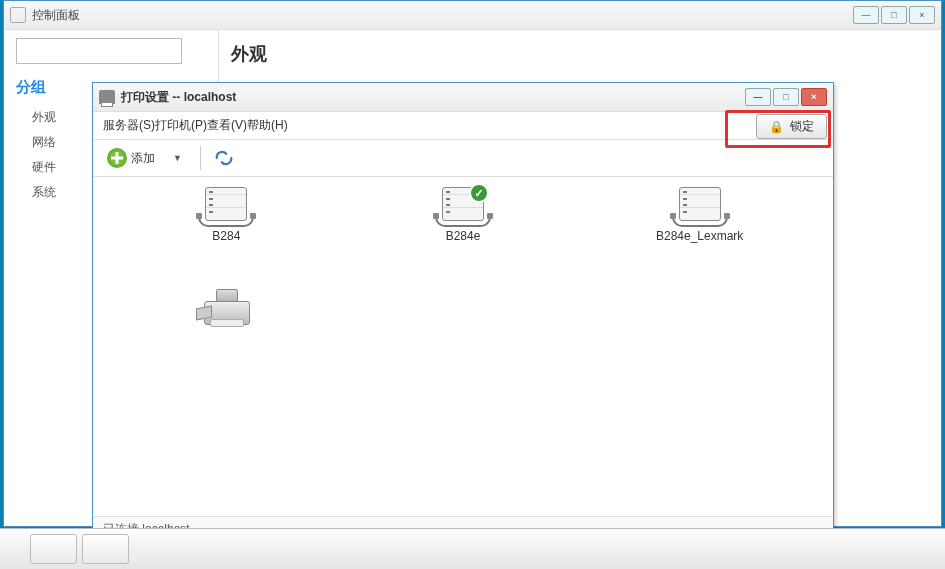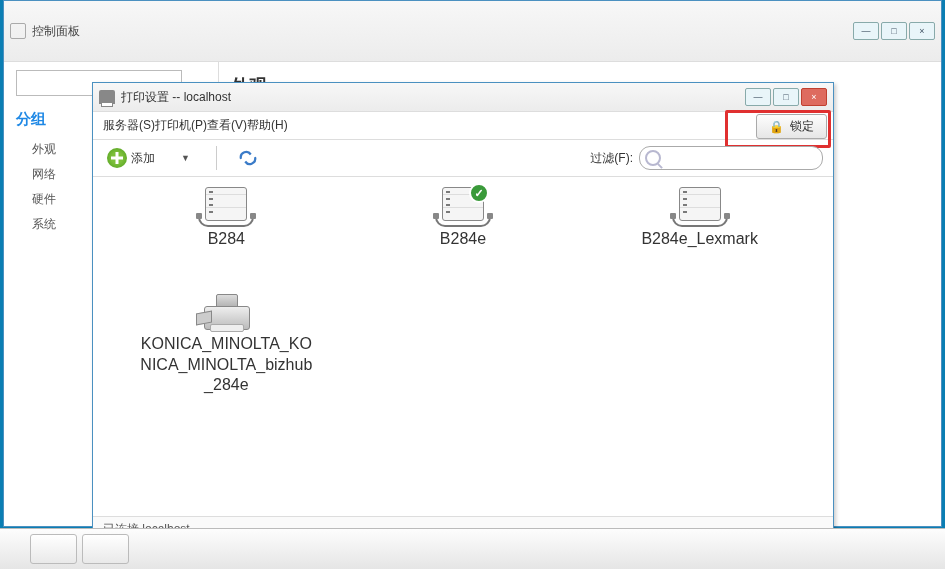--- a/index.html
+++ b/index.html
@@ -1,43 +1,43 @@
 <!DOCTYPE html>
 <html><head>
 <meta charset="utf-8">
 <style>
 html,body{margin:0;padding:0;font-family:Arial,"Microsoft YaHei",sans-serif;font-size:12px;background:#0b7eb3;overflow:hidden}
 .desktop{width:945px;height:569px;position:relative;background:#0b7eb3}
 .taskbar{position:absolute;bottom:0;left:0;right:0;height:40px;background:linear-gradient(to bottom,#fdfdfd,#e5e5e5);border-top:1px solid #bbb;display:flex;align-items:center;padding:0 30px;gap:5px}
 .taskbar .tbtn{width:45px;height:28px;border:1px solid #bbb;border-radius:3px;background:linear-gradient(to bottom,#fff,#e9e9e9)}
 .cp-window{position:absolute;left:3px;top:0;right:3px;height:525px;background:#fff;border:1px solid #4a90c0}
-.cp-title{height:28px;background:linear-gradient(to bottom,#f7f7f7,#ececec);border-bottom:1px solid #ddd;display:flex;align-items:center;padding:16px 6px;color:#444}
+.cp-title{height:28px;background:linear-gradient(to bottom,#f7f7f7,#ececec);border-bottom:1px solid #ddd;display:flex;align-items:center;padding:0 6px;color:#444}
 .cp-title .t-icon{width:14px;height:14px;border:1px solid #aaa;margin-right:6px;border-radius:2px}
 .winbtns{margin-left:auto;display:flex;gap:2px}
 .winbtns span{width:24px;height:16px;border:1px solid #8aa;background:#e9f5f9;border-radius:2px;display:inline-flex;align-items:center;justify-content:center;font-size:9px;color:#456}
 .cp-body{display:flex;height:calc(100% - 28px)}
 .cp-side{width:190px;border-right:1px solid #ddd;padding:8px 12px}
 .cp-side h3{color:#1e88e5;font-size:15px;margin:6px 0 8px;font-weight:bold}
 .cp-side input{width:160px;height:22px;border:1px solid #bbb}
 .cp-side .grp{margin-top:14px}
 .cp-side .itm{padding:4px 0 4px 16px;color:#555}
 .cp-main{flex:1;padding:8px 12px}
 .cp-main h2{margin:4px 0 12px;font-size:18px;font-weight:bold;color:#333}
 .cp-main .row{display:flex;gap:180px;padding:4px 0}
 .cp-main .row .ic{width:18px;height:14px;background:#5b9bd5;transform:skewX(-12deg);margin-right:6px}
 .ps-window{position:absolute;left:92px;top:82px;width:740px;height:458px;background:#fff;border:1px solid #4a90c0;box-shadow:2px 2px 4px rgba(0,0,0,.2)}
-.ps-title{height:28px;background:linear-gradient(to bottom,#f7f7f7,#ececec);border-bottom:1px solid #ddd;display:flex;align-items:center;padding:0 6px;color:#333;font-weight:normal}
+.ps-title{height:28px;background:linear-gradient(to bottom,#f7f7f7,#ececec);border-bottom:1px solid #ddd;display:flex;align-items:center;padding:0 6px;color:#333;font-weight:bold}
 .ps-title .pico{width:16px;height:14px;background:#888;margin-right:6px;border-radius:2px 2px 0 0;position:relative}
 .ps-title .pico::after{content:"";position:absolute;bottom:-3px;left:2px;right:2px;height:3px;background:#fff;border:1px solid #888;border-top:none}
 .winbtns .close{background:#de6b5f;border-color:#c04030;color:#fff}
 .ps-menu{height:27px;border-bottom:1px solid #ddd;display:flex;align-items:center;padding:0 10px;gap:0;color:#333;position:relative}
 .ps-menu span{cursor:default}
 .lock-btn{position:absolute;right:6px;top:2px;padding:3px 12px;border:1px solid #aaa;border-radius:3px;background:linear-gradient(to bottom,#fdfdfd,#e6e6e6);display:flex;align-items:center;gap:6px;color:#333}
 .lock-highlight{position:absolute;right:2px;top:-2px;width:100px;height:32px;border:3px solid #e03030;border-radius:2px;pointer-events:none}
-.ps-tool{height:36px;border-bottom:1px solid #ddd;display:flex;align-items:center;padding:0 10px;gap:16px}
+.ps-tool{height:36px;border-bottom:1px solid #ddd;display:flex;align-items:center;padding:0 10px;gap:8px}
 .add-btn{display:flex;align-items:center;gap:4px;padding:2px 4px;color:#333}
 .plus-icon{width:20px;height:20px;background:radial-gradient(circle,#7cbf3a 40%,#4a9a1a 100%);border-radius:50%;position:relative}
 .plus-icon::before,.plus-icon::after{content:"";position:absolute;background:#fff;left:50%;top:50%;transform:translate(-50%,-50%)}
 .plus-icon::before{width:12px;height:3px}
 .plus-icon::after{width:3px;height:12px}
 .dd{font-size:9px;color:#555;padding:0 6px}
 .sep{width:1px;height:24px;background:#ccc;margin:0 4px}
 .refresh{width:22px;height:18px;position:relative;color:#3a7bc8}
 .refresh svg{width:22px;height:18px}
 .filter-area{margin-left:auto;display:flex;align-items:center;gap:6px;color:#333}
@@ -49,21 +49,21 @@
 .grid{display:grid;grid-template-columns:repeat(3,1fr);gap:40px 10px;justify-items:center}
 .printer{display:flex;flex-direction:column;align-items:center;gap:4px;text-align:center;width:180px}
 .server-icon{width:44px;height:38px;position:relative}
 .server-icon .stack{width:40px;height:32px;border:1px solid #888;border-radius:3px;background:linear-gradient(to bottom,#f5f5f5 0%,#f5f5f5 20%,#ddd 20%,#ddd 22%,#f5f5f5 22%,#f5f5f5 40%,#ddd 40%,#ddd 42%,#f5f5f5 42%,#f5f5f5 60%,#ddd 60%,#ddd 62%,#f5f5f5 62%,#f5f5f5 80%,#ddd 80%,#ddd 82%,#f5f5f5 82%);position:relative;margin:0 auto}
 .server-icon .stack::before{content:"";position:absolute;left:3px;top:3px;width:4px;height:26px;background:repeating-linear-gradient(to bottom,#7a7a7a 0,#7a7a7a 2px,transparent 2px,transparent 6.5px)}
 .server-icon .cable{position:absolute;bottom:-2px;left:50%;transform:translateX(-50%);width:52px;height:8px;border:2px solid #777;border-top:none;border-radius:0 0 10px 10px}
 .server-icon .cable::before,.server-icon .cable::after{content:"";position:absolute;top:-4px;width:6px;height:6px;background:#888;border-radius:1px}
 .server-icon .cable::before{left:-4px}
 .server-icon .cable::after{right:-4px}
 .check{position:absolute;top:-4px;right:-4px;width:16px;height:16px;background:#3a9a3a;border:2px solid #fff;border-radius:50%;display:flex;align-items:center;justify-content:center;color:#fff;font-size:11px;font-weight:bold}
-.printer .label{color:#333;font-size:16px;line-height:1.3;word-break:break-word}
+.printer .label{color:#333;font-size:12px;line-height:1.3;word-break:break-word}
 .km-icon{width:60px;height:40px;position:relative}
 .km-icon .body{position:absolute;bottom:0;left:8px;width:44px;height:22px;background:linear-gradient(to bottom,#eee,#bbb);border:1px solid #888;border-radius:3px}
 .km-icon .top{position:absolute;top:4px;left:20px;width:20px;height:14px;background:linear-gradient(to bottom,#ddd,#aaa);border:1px solid #888;border-radius:2px 2px 0 0}
 .km-icon .tray{position:absolute;bottom:6px;left:0;width:14px;height:10px;background:#ccc;border:1px solid #888;transform:skewY(-10deg)}
 .km-icon .out{position:absolute;bottom:-2px;left:14px;width:32px;height:6px;background:#eee;border:1px solid #aaa;border-radius:2px}
 .ps-status{height:24px;border-top:1px solid #ddd;display:flex;align-items:center;padding:0 10px;color:#555;position:absolute;bottom:0;left:0;right:0;background:#fafafa}
 </style>
 </head>
 <body>
 
@@ -125,27 +125,20 @@
     <span class="plus-icon"></span>
     <span>添加</span>
    </div>
    <span class="dd">▼</span>
    <div class="sep"></div>
    <div class="refresh">
     <svg viewBox="0 0 24 20">
             <path d="M4 10 A6 6 0 0 1 15 6 L13 4 M20 10 A6 6 0 0 1 9 14 L11 16" stroke="#3a7bc8" stroke-width="2.5" fill="none" stroke-linecap="round"></path>
           </svg>
    </div>
-   <div class="filter-area">
-    <span>过滤(F):</span>
-    <div class="filter-wrap">
-     <span class="mag"></span>
-     <input type="text" style="">
-    </div>
-   </div>
   </div>
   <div class="ps-content">
    <div class="grid" id="printer-grid">
           <div class="printer">
             <div class="server-icon">
               <div class="stack"></div>
               <div class="cable"></div>
             </div>
             <div class="label">B284</div>
           </div>
@@ -164,21 +157,20 @@
             </div>
             <div class="label">B284e_Lexmark</div>
           </div>
           <div class="printer">
             <div class="km-icon">
               <div class="top"></div>
               <div class="body"></div>
               <div class="tray"></div>
               <div class="out"></div>
             </div>
-            <div class="label">KONICA_MINOLTA_KONICA_MINOLTA_bizhub_284e</div>
           </div>
         </div>
   </div>
   <div class="ps-status">
    <span>已连接 localhost</span>
   </div>
  </div>
 
  <div class="taskbar">
   <div class="tbtn"></div>

